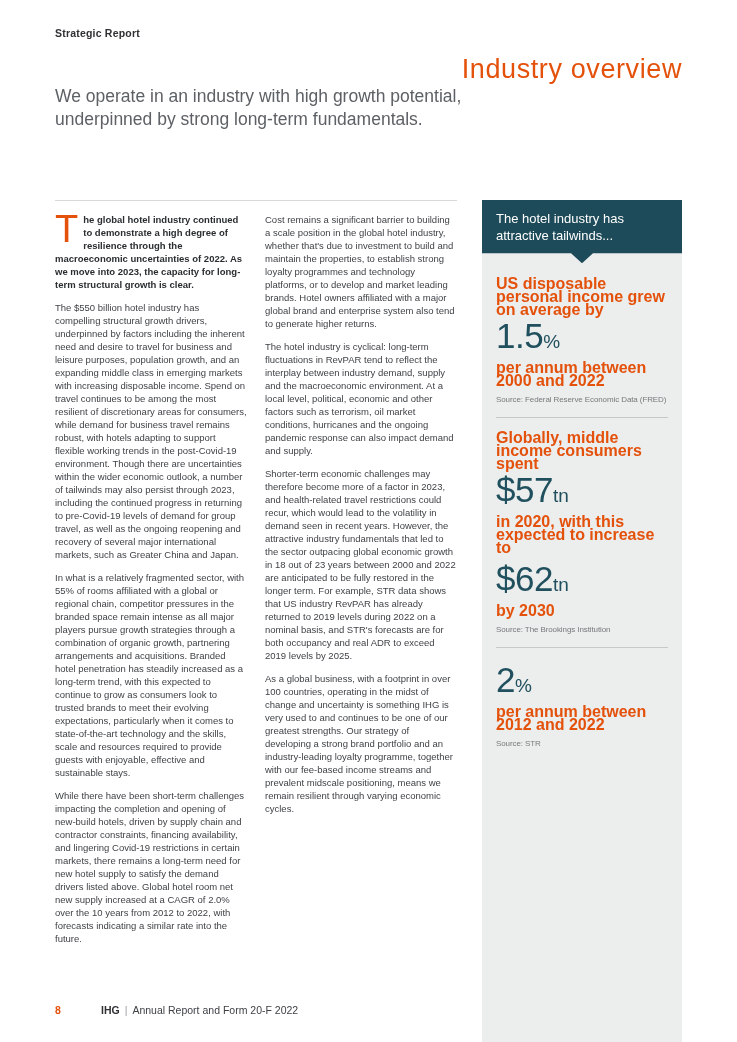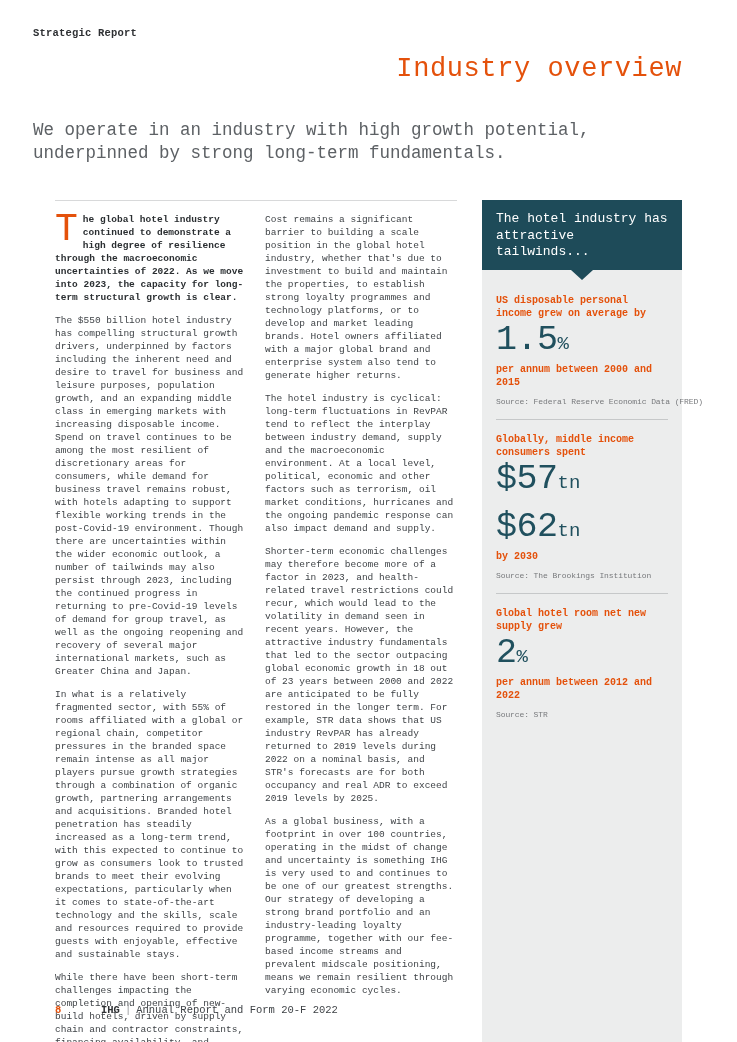--- a/index.html
+++ b/index.html
@@ -3,31 +3,31 @@
 <meta charset="utf-8">
 <style>
   * { box-sizing: border-box; margin: 0; padding: 0; }
   html, body { background: #ffffff; }
   body {
     width: 737px; height: 1042px;
     position: relative; overflow: hidden;
     font-family: "Liberation Sans", sans-serif;
     color: #44484B;
   }
-  .page { position: absolute; inset: 0; padding: 27px 55px 0 33px; font-family: Liberation Mono, monospace; }
+  .page { position: absolute; inset: 0; padding: 27px 55px 0 55px; }
 
   .eyebrow {
     font-size: 10.5px; font-weight: 700; color: #2E3033; letter-spacing: .2px;
   }
   .title {
     margin-top: 15px; font-size: 27px; font-weight: 500;
     color: #E4510B; letter-spacing: .6px; text-align: right;
   }
   .subtitle {
-    margin-top: 35px; font-size: 17.5px; line-height: 1.33;
+    font-size: 17.5px; line-height: 1.33;
     color: #5D6165; font-weight: 400;
   }
 
   .content { position: absolute; left: 55px; top: 200px; display: flex; }
   .text-columns {
     display: flex; gap: 18px; width: 402px;
     border-top: 1px solid #D8D9DA; padding-top: 12px;
   }
   .col { width: 192px; font-size: 9.5px; line-height: 13px; color: #3F4347; }
   .col p { margin-bottom: 10px; }
@@ -45,21 +45,21 @@
     background: #1E4B59; color: #ffffff;
     font-size: 13px; line-height: 1.28; font-weight: 400;
     padding: 11px 14px 19px 14px;
     clip-path: polygon(0 0, 100% 0, 100% calc(100% - 10px),
       calc(50% + 11px) calc(100% - 10px), 50% 100%,
       calc(50% - 11px) calc(100% - 10px), 0 calc(100% - 10px));
   }
   .sidebar-body { padding: 14px 14px 0 14px; }
 
   .stat-label {
-    color: #E4510B; font-weight: 700; font-size: 10px; line-height: 13px;
+    color: #E4510B; font-weight: 700; font-size: 16px; line-height: 13px;
   }
   .stat-value {
     color: #20505E; font-size: 35px; line-height: 38px;
     letter-spacing: -0.5px; font-weight: 400; margin: 1px 0 0 0;
   }
   .stat-value .unit { font-size: 19px; letter-spacing: 0; }
   .stat-source {
     color: #77797C; font-size: 8px; margin-top: 8px;
     white-space: nowrap; letter-spacing: -0.1px;
   }
@@ -108,38 +108,38 @@
 
     <aside class="sidebar">
       <div class="sidebar-header">
         <span>The hotel industry has attractive tailwinds...</span>
       </div>
       <div class="sidebar-body">
 
         <div class="stat">
           <div class="stat-label">US disposable personal income grew on average by</div>
           <div class="stat-value"><span>1.5</span><span class="unit">%</span></div>
-          <div class="stat-label">per annum between 2000 and 2015</div>
+          <div class="stat-label">per annum between 2000 and 2022</div>
           <div class="stat-source">Source: Federal Reserve Economic Data (FRED)</div>
         </div>
 
         <hr class="stat-divider">
 
         <div class="stat">
           <div class="stat-label">Globally, middle income consumers spent</div>
           <div class="stat-value"><span>$57</span><span class="unit">tn</span></div>
+          <div class="stat-label">in 2020, with this expected to increase to</div>
           <div class="stat-value mt"><span>$62</span><span class="unit">tn</span></div>
           <div class="stat-label">by 2030</div>
           <div class="stat-source">Source: The Brookings Institution</div>
         </div>
 
         <hr class="stat-divider">
 
         <div class="stat">
-          <div class="stat-label">Global hotel room net new supply grew</div>
           <div class="stat-value"><span>2</span><span class="unit">%</span></div>
           <div class="stat-label">per annum between 2012 and 2022</div>
           <div class="stat-source">Source: STR</div>
         </div>
 
       </div>
     </aside>
 
   </div>
 

